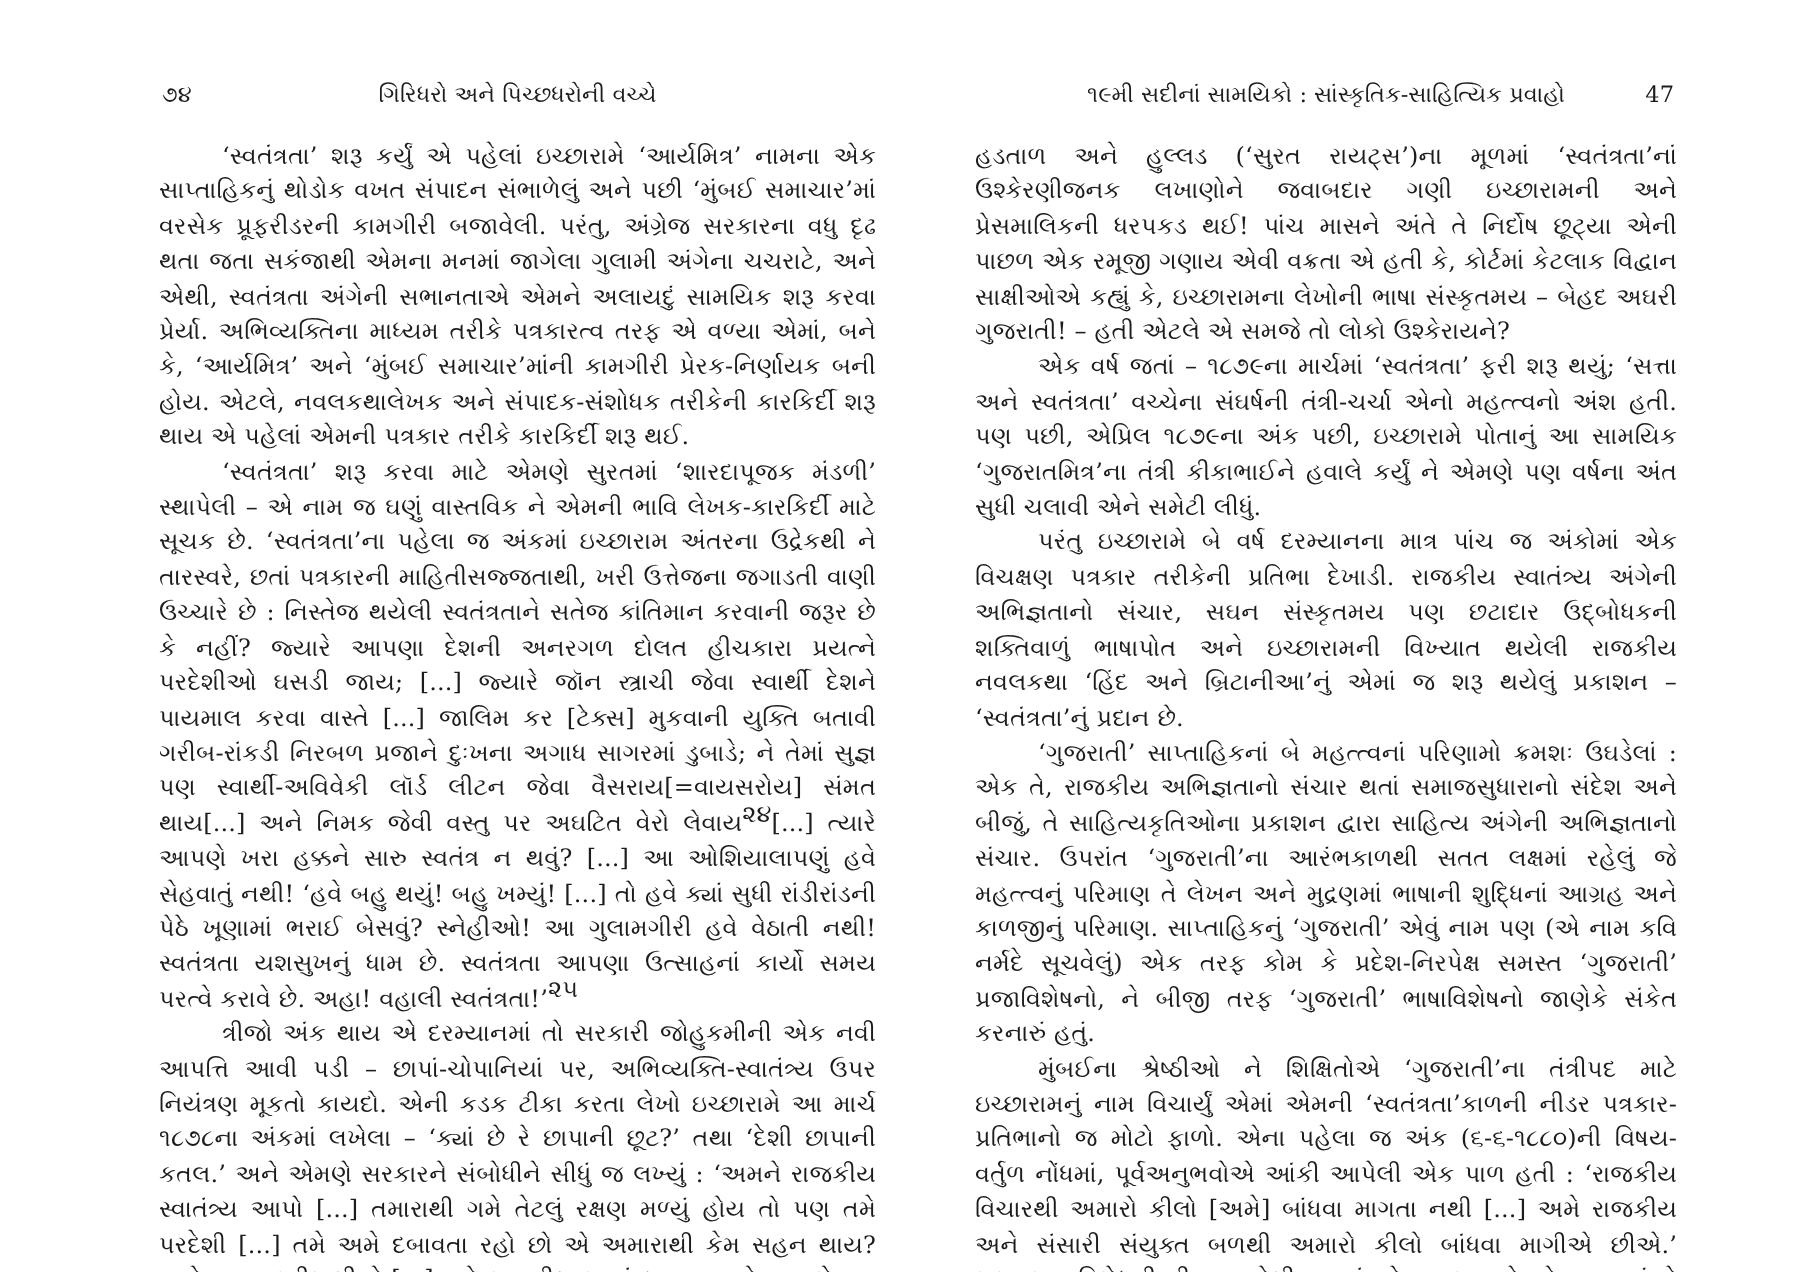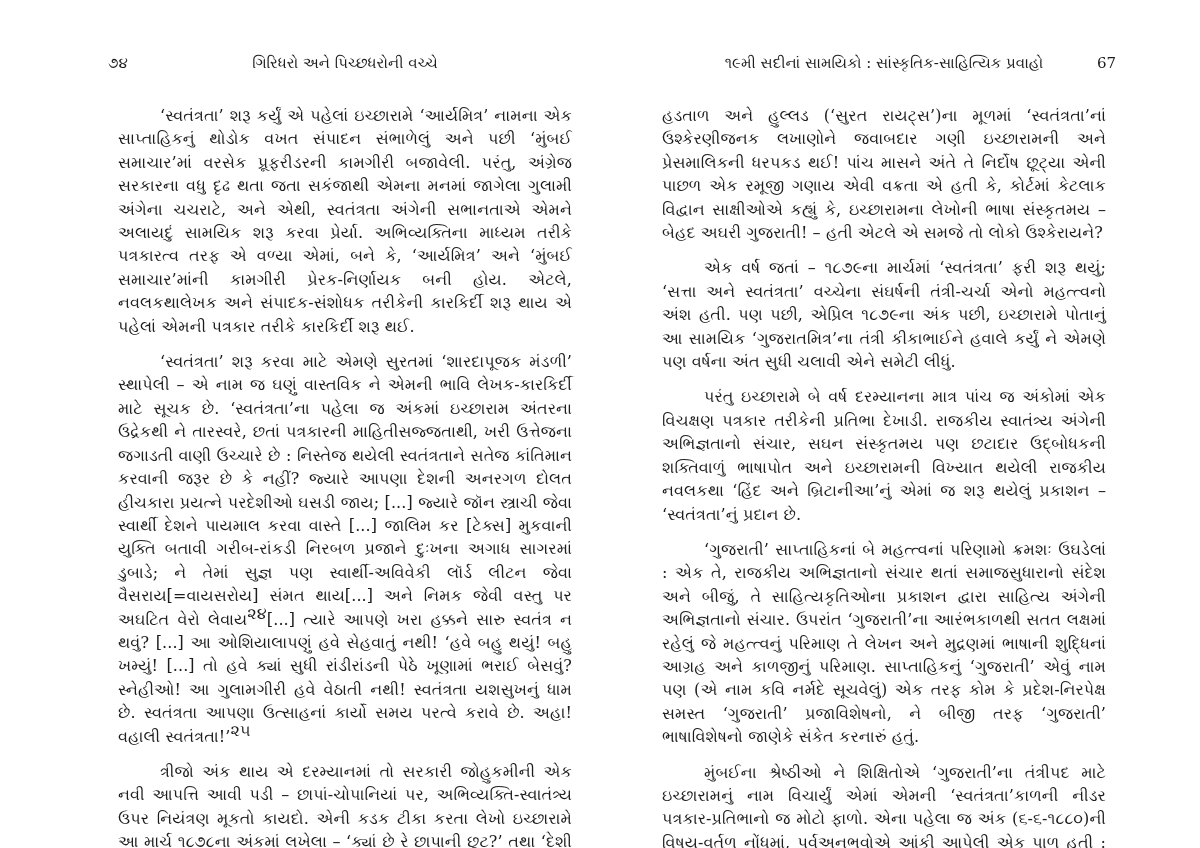--- a/index.html
+++ b/index.html
@@ -45,21 +45,21 @@
   .pagenum-left  { left: 2px; }
   .pagenum-right { right: 2px; }
 
   .textblock {
     position: absolute;
     top: 92px;
     left: 0;
     right: 0;
   }
   .para {
-    margin: 12px;
+    margin: 0;
     font-size: 16px;
     line-height: 23.4px;
     text-align: justify;
     text-justify: inter-word;
     letter-spacing: 0.1px;
   }
   .para.indent { text-indent: 42px; }
   .para sup {
     font-size: 16px;
     line-height: 0;
@@ -79,21 +79,21 @@
     <div class="textblock">
         <p class="para indent">‘સ્વતંત્રતા’ શરૂ કર્યું એ પહેલાં ઇચ્છારામે ‘આર્યમિત્ર’ નામના એક સાપ્તાહિકનું થોડોક વખત સંપાદન સંભાળેલું અને પછી ‘મુંબઈ સમાચાર’માં વરસેક પ્રૂફરીડરની કામગીરી બજાવેલી. પરંતુ, અંગ્રેજ સરકારના વધુ દૃઢ થતા જતા સકંજાથી એમના મનમાં જાગેલા ગુલામી અંગેના ચચરાટે, અને એથી, સ્વતંત્રતા અંગેની સભાનતાએ એમને અલાયદું સામયિક શરૂ કરવા પ્રેર્યા. અભિવ્યક્તિના માધ્યમ તરીકે પત્રકારત્વ તરફ એ વળ્યા એમાં, બને કે, ‘આર્યમિત્ર’ અને ‘મુંબઈ સમાચાર’માંની કામગીરી પ્રેરક-નિર્ણાયક બની હોય. એટલે, નવલકથાલેખક અને સંપાદક-સંશોધક તરીકેની કારકિર્દી શરૂ થાય એ પહેલાં એમની પત્રકાર તરીકે કારકિર્દી શરૂ થઈ.</p>
         <p class="para indent">‘સ્વતંત્રતા’ શરૂ કરવા માટે એમણે સુરતમાં ‘શારદાપૂજક મંડળી’ સ્થાપેલી – એ નામ જ ઘણું વાસ્તવિક ને એમની ભાવિ લેખક-કારકિર્દી માટે સૂચક છે. ‘સ્વતંત્રતા’ના પહેલા જ અંકમાં ઇચ્છારામ અંતરના ઉદ્રેકથી ને તારસ્વરે, છતાં પત્રકારની માહિતીસજ્જતાથી, ખરી ઉત્તેજના જગાડતી વાણી ઉચ્ચારે છે : નિસ્તેજ થયેલી સ્વતંત્રતાને સતેજ કાંતિમાન કરવાની જરૂર છે કે નહીં? જ્યારે આપણા દેશની અનરગળ દોલત હીચકારા પ્રયત્ને પરદેશીઓ ઘસડી જાય; [...] જ્યારે જૉન સ્ત્રાચી જેવા સ્વાર્થી દેશને પાયમાલ કરવા વાસ્તે [...] જાલિમ કર [ટેક્સ] મુકવાની યુક્તિ બતાવી ગરીબ-રાંકડી નિરબળ પ્રજાને દુઃખના અગાધ સાગરમાં ડુબાડે; ને તેમાં સુજ્ઞ પણ સ્વાર્થી-અવિવેકી લૉર્ડ લીટન જેવા વૈસરાય[=વાયસરોય] સંમત થાય[...] અને નિમક જેવી વસ્તુ પર અઘટિત વેરો લેવાય<sup>૨૪</sup>[...] ત્યારે આપણે ખરા હક્કને સારુ સ્વતંત્ર ન થવું? [...] આ ઓશિયાલાપણું હવે સેહવાતું નથી! ‘હવે બહુ થયું! બહુ ખમ્યું! [...] તો હવે ક્યાં સુધી રાંડીરાંડની પેઠે ખૂણામાં ભરાઈ બેસવું? સ્નેહીઓ! આ ગુલામગીરી હવે વેઠાતી નથી! સ્વતંત્રતા યશસુખનું ધામ છે. સ્વતંત્રતા આપણા ઉત્સાહનાં કાર્યો સમય પરત્વે કરાવે છે. અહા! વહાલી સ્વતંત્રતા!’<sup>૨૫</sup></p>
         <p class="para indent">ત્રીજો અંક થાય એ દરમ્યાનમાં તો સરકારી જોહુકમીની એક નવી આપત્તિ આવી પડી – છાપાં-ચોપાનિયાં પર, અભિવ્યક્તિ-સ્વાતંત્ર્ય ઉપર નિયંત્રણ મૂકતો કાયદો. એની કડક ટીકા કરતા લેખો ઇચ્છારામે આ માર્ચ ૧૮૭૮ના અંકમાં લખેલા – ‘ક્યાં છે રે છાપાની છૂટ?’ તથા ‘દેશી છાપાની કતલ.’ અને એમણે સરકારને સંબોધીને સીધું જ લખ્યું : ‘અમને રાજકીય સ્વાતંત્ર્ય આપો [...] તમારાથી ગમે તેટલું રક્ષણ મળ્યું હોય તો પણ તમે પરદેશી [...] તમે અમે દબાવતા રહો છો એ અમારાથી કેમ સહન થાય? અમે પણ શૂરવીર છીએ [...] માટે રાજકીય સ્વાતંત્ર્ય માગવાનો અમારો હક છે.’</p>
       </div>
   </div>
 
   <div class="page page-right">
     <div class="running-head">
       <span class="head-title">૧૯મી સદીનાં સામયિકો : સાંસ્કૃતિક-સાહિત્યિક પ્રવાહો</span>
-      <span class="pagenum pagenum-right">67</span>
+      <span class="pagenum pagenum-right">47</span>
     </div>
     <div class="textblock">
         <p class="para">હડતાળ અને હુલ્લડ (‘સુરત રાયટ્સ’)ના મૂળમાં ‘સ્વતંત્રતા’નાં ઉશ્કેરણીજનક લખાણોને જવાબદાર ગણી ઇચ્છારામની અને પ્રેસમાલિકની ધરપકડ થઈ! પાંચ માસને અંતે તે નિર્દોષ છૂટ્યા એની પાછળ એક રમૂજી ગણાય એવી વક્રતા એ હતી કે, કોર્ટમાં કેટલાક વિદ્વાન સાક્ષીઓએ કહ્યું કે, ઇચ્છારામના લેખોની ભાષા સંસ્કૃતમય – બેહદ અઘરી ગુજરાતી! – હતી એટલે એ સમજે તો લોકો ઉશ્કેરાયને?</p>
         <p class="para indent">એક વર્ષ જતાં – ૧૮૭૯ના માર્ચમાં ‘સ્વતંત્રતા’ ફરી શરૂ થયું; ‘સત્તા અને સ્વતંત્રતા’ વચ્ચેના સંઘર્ષની તંત્રી-ચર્ચા એનો મહત્ત્વનો અંશ હતી. પણ પછી, એપ્રિલ ૧૮૭૯ના અંક પછી, ઇચ્છારામે પોતાનું આ સામયિક ‘ગુજરાતમિત્ર’ના તંત્રી કીકાભાઈને હવાલે કર્યું ને એમણે પણ વર્ષના અંત સુધી ચલાવી એને સમેટી લીધું.</p>
         <p class="para indent">પરંતુ ઇચ્છારામે બે વર્ષ દરમ્યાનના માત્ર પાંચ જ અંકોમાં એક વિચક્ષણ પત્રકાર તરીકેની પ્રતિભા દેખાડી. રાજકીય સ્વાતંત્ર્ય અંગેની અભિજ્ઞતાનો સંચાર, સઘન સંસ્કૃતમય પણ છટાદાર ઉદ્બોધકની શક્તિવાળું ભાષાપોત અને ઇચ્છારામની વિખ્યાત થયેલી રાજકીય નવલકથા ‘હિંદ અને બ્રિટાનીઆ’નું એમાં જ શરૂ થયેલું પ્રકાશન – ‘સ્વતંત્રતા’નું પ્રદાન છે.</p>
         <p class="para indent">‘ગુજરાતી’ સાપ્તાહિકનાં બે મહત્ત્વનાં પરિણામો ક્રમશઃ ઉઘડેલાં : એક તે, રાજકીય અભિજ્ઞતાનો સંચાર થતાં સમાજસુધારાનો સંદેશ અને બીજું, તે સાહિત્યકૃતિઓના પ્રકાશન દ્વારા સાહિત્ય અંગેની અભિજ્ઞતાનો સંચાર. ઉપરાંત ‘ગુજરાતી’ના આરંભકાળથી સતત લક્ષમાં રહેલું જે મહત્ત્વનું પરિમાણ તે લેખન અને મુદ્રણમાં ભાષાની શુદ્ધિનાં આગ્રહ અને કાળજીનું પરિમાણ. સાપ્તાહિકનું ‘ગુજરાતી’ એવું નામ પણ (એ નામ કવિ નર્મદે સૂચવેલું) એક તરફ કોમ કે પ્રદેશ-નિરપેક્ષ સમસ્ત ‘ગુજરાતી’ પ્રજાવિશેષનો, ને બીજી તરફ ‘ગુજરાતી’ ભાષાવિશેષનો જાણેકે સંકેત કરનારું હતું.</p>
         <p class="para indent">મુંબઈના શ્રેષ્ઠીઓ ને શિક્ષિતોએ ‘ગુજરાતી’ના તંત્રીપદ માટે ઇચ્છારામનું નામ વિચાર્યું એમાં એમની ‘સ્વતંત્રતા’કાળની નીડર પત્રકાર-પ્રતિભાનો જ મોટો ફાળો. એના પહેલા જ અંક (૬-૬-૧૮૮૦)ની વિષય-વર્તુળ નોંધમાં, પૂર્વઅનુભવોએ આંકી આપેલી એક પાળ હતી : ‘રાજકીય વિચારથી અમારો કીલો [અમે] બાંધવા માગતા નથી [...] અમે રાજકીય અને સંસારી સંયુક્ત બળથી અમારો કીલો બાંધવા માગીએ છીએ.’ સરકારના વિરોધની તીવ્રતા ઓછી થવાનું એક કારણ તો એ પણ હતું કે ૧૮૮૦-૮૪ દરમ્યાન વાયસરૉય તરીકે આવેલા લૉર્ડ રિપનનું વલણ માનવતાકેન્દ્રી અને મોકળાશ</p>
       </div>
   </div>
 

